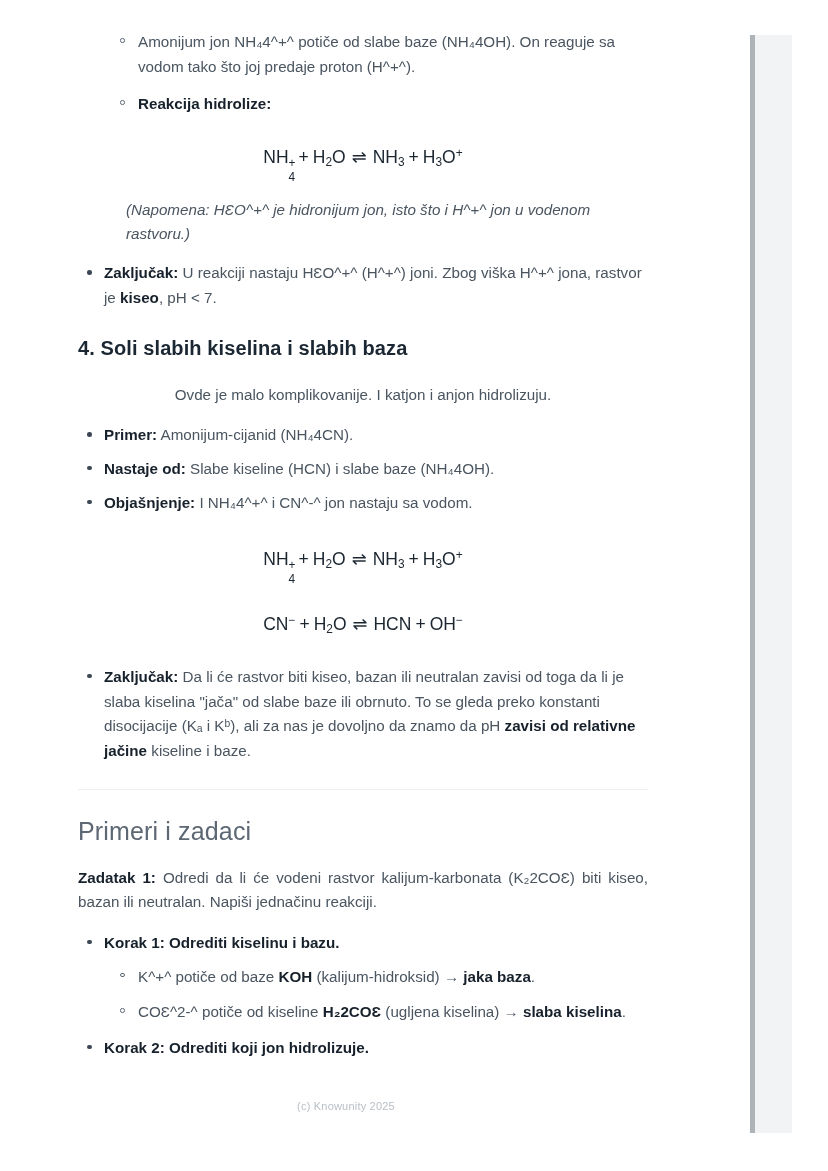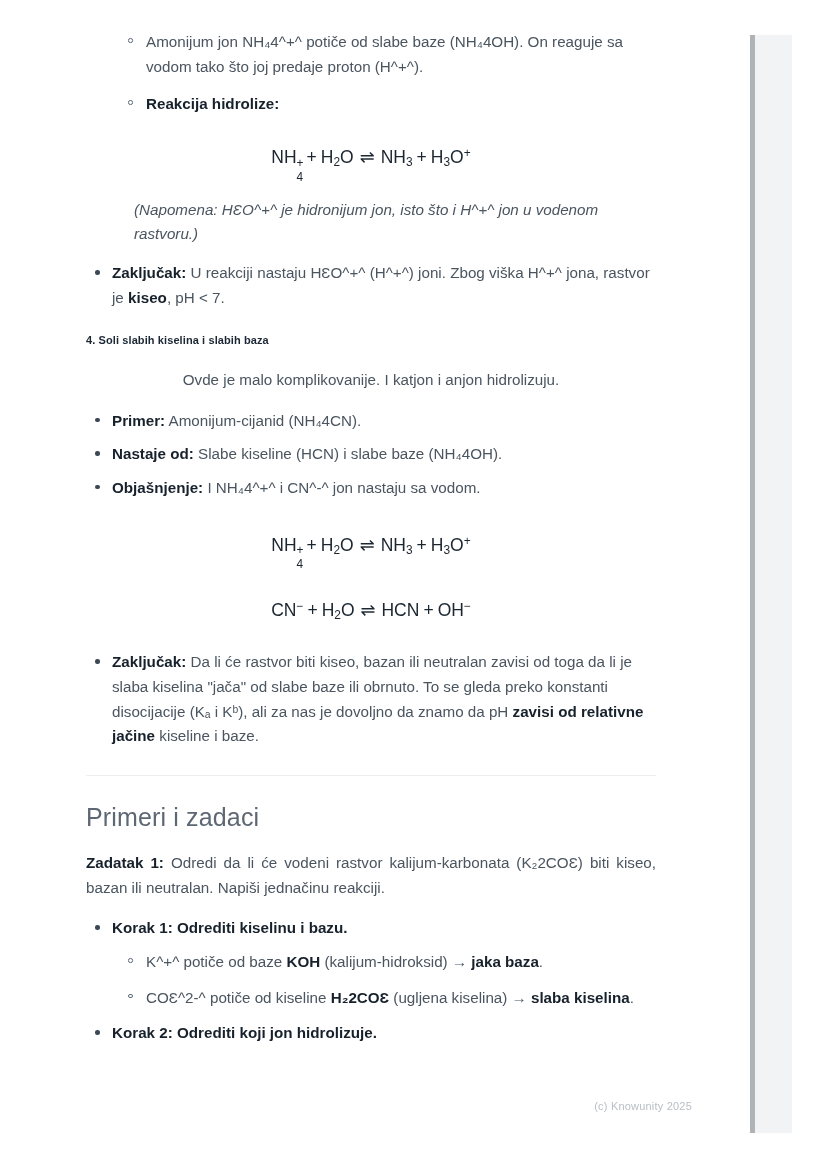--- a/index.html
+++ b/index.html
@@ -19,41 +19,41 @@
 
   
   #document-page {
     position: absolute;
     left: 0;
     top: 0;
     width: 750px;
     height: 865px;
     background: #ffffff;
     box-sizing: border-box;
-    padding: 30px 0 0 16px;
+    padding: 30px 0 0 8px;
   }
   #content-column {
     width: 570px;
     margin: 0 0 0 70px;
     color: #4a5560;
     font-size: 15.2px;
     line-height: 1.62;
   }
 
   
   .para {
     margin: 0 0 16px 0;
     color: #4a5560;
     text-align: center;
   }
   .para.justified { text-align: justify; }
 
   .section-heading {
     margin: 22px 0 18px 0;
-    font-size: 11px;
+    font-size: 20px;
     font-weight: bold;
     color: #1b2733;
     letter-spacing: .1px;
   }
 
   .big-heading {
     margin: 26px 0 18px 0;
     font-size: 25px;
     font-weight: normal;
     color: #5d6874;
@@ -166,21 +166,21 @@
   }
   .math-block .op { padding: 0 4px; }
   .math-block .eqarrow { padding: 0 6px; font-size: 1.02em; }
 
   
   #page-footer {
     position: absolute;
     left: 0;
     top: 1100px;
     width: 750px;
-    text-align: right;
+    text-align: center;
     padding-right: 58px;
     box-sizing: border-box;
     font-size: 11px;
     color: #b8bfc6;
     letter-spacing: .2px;
   }
 
   
   #right-gutter {
     position: absolute;

